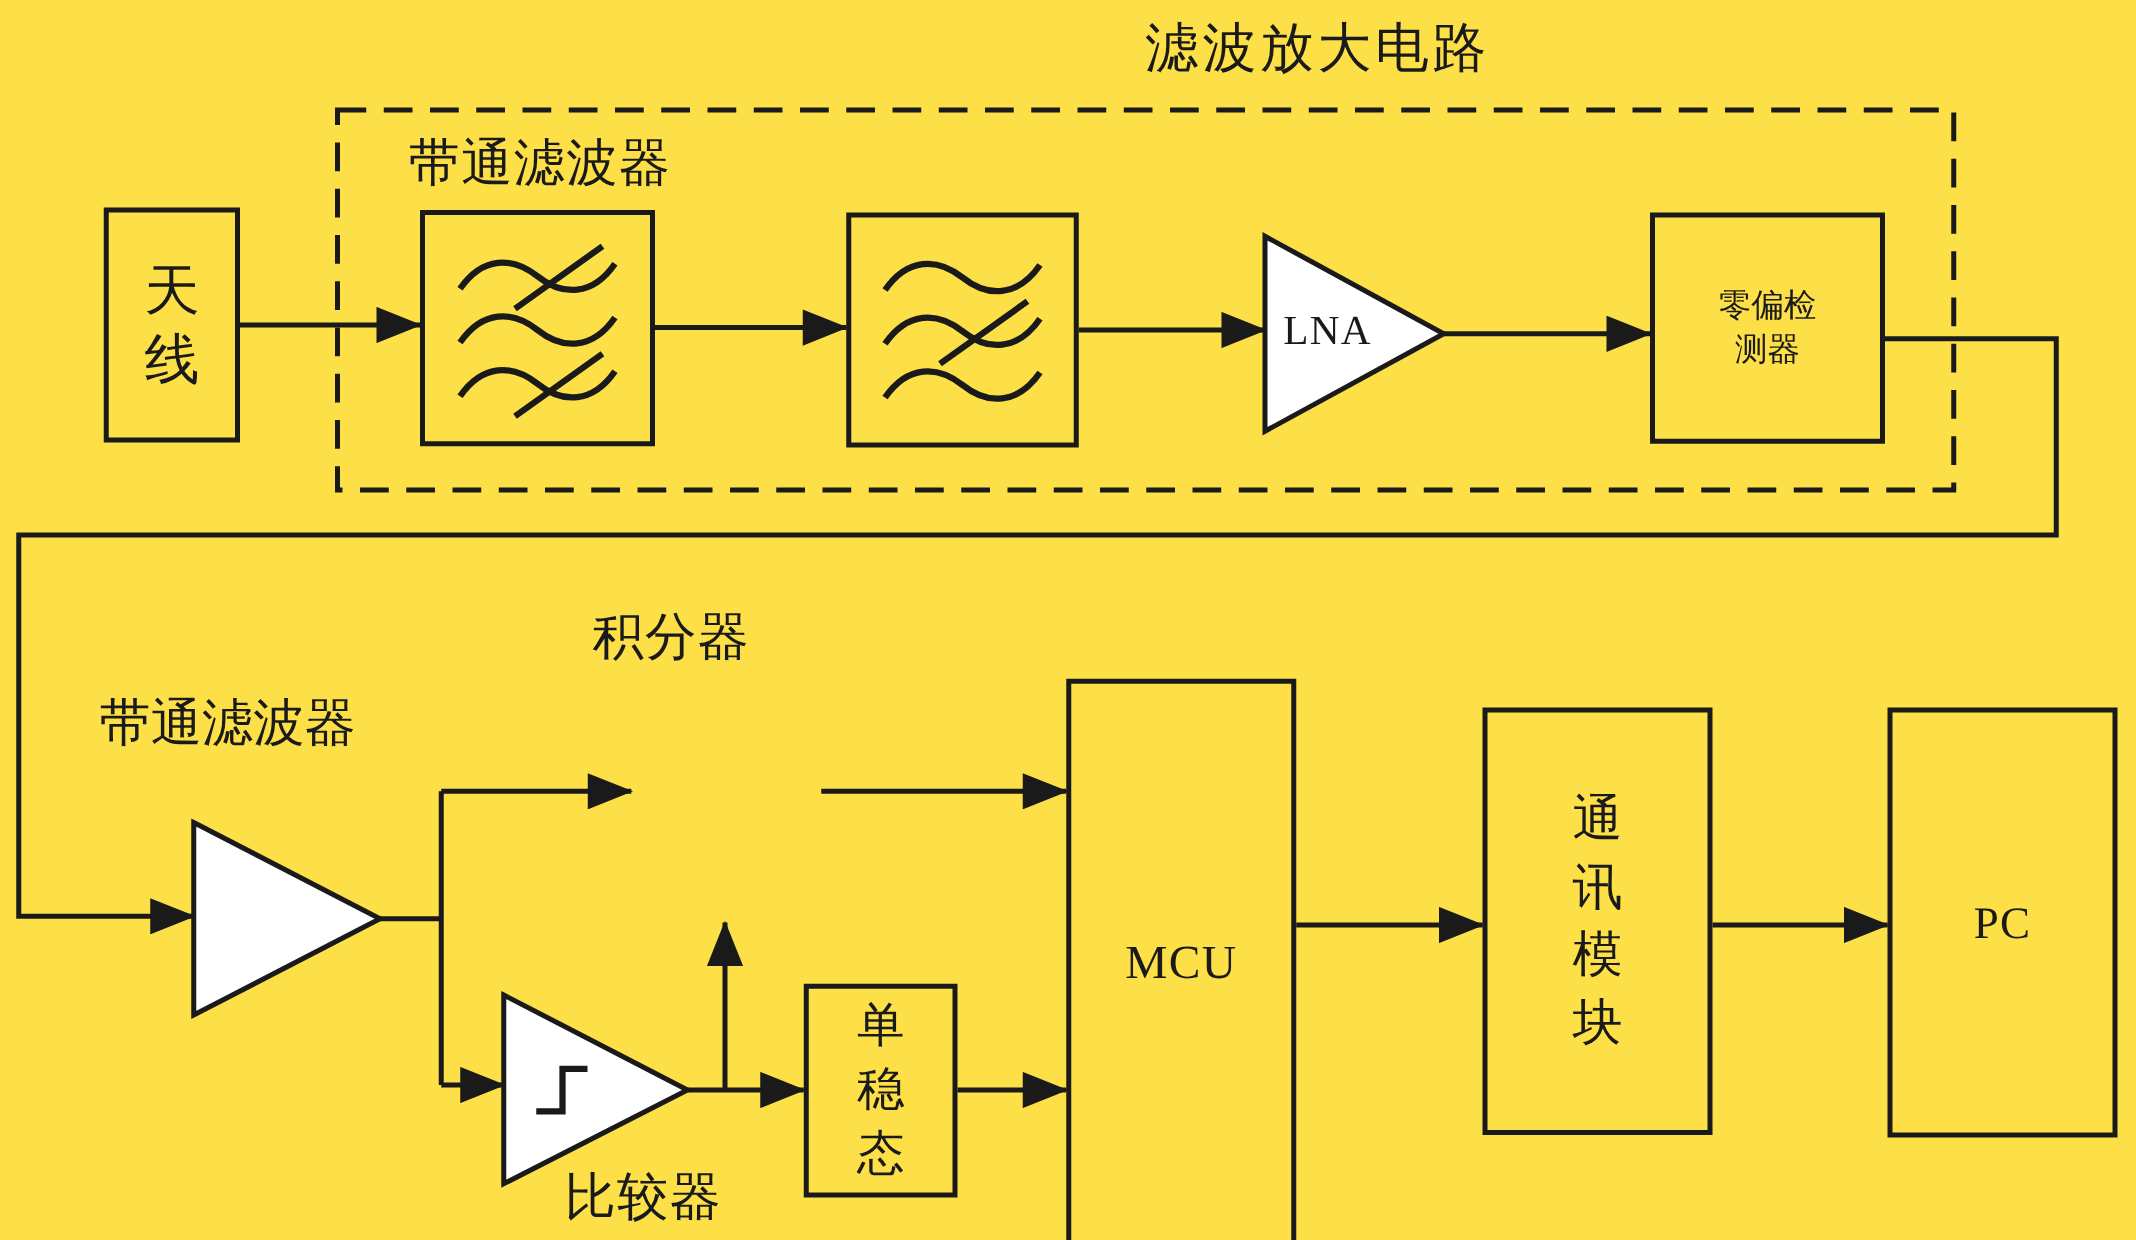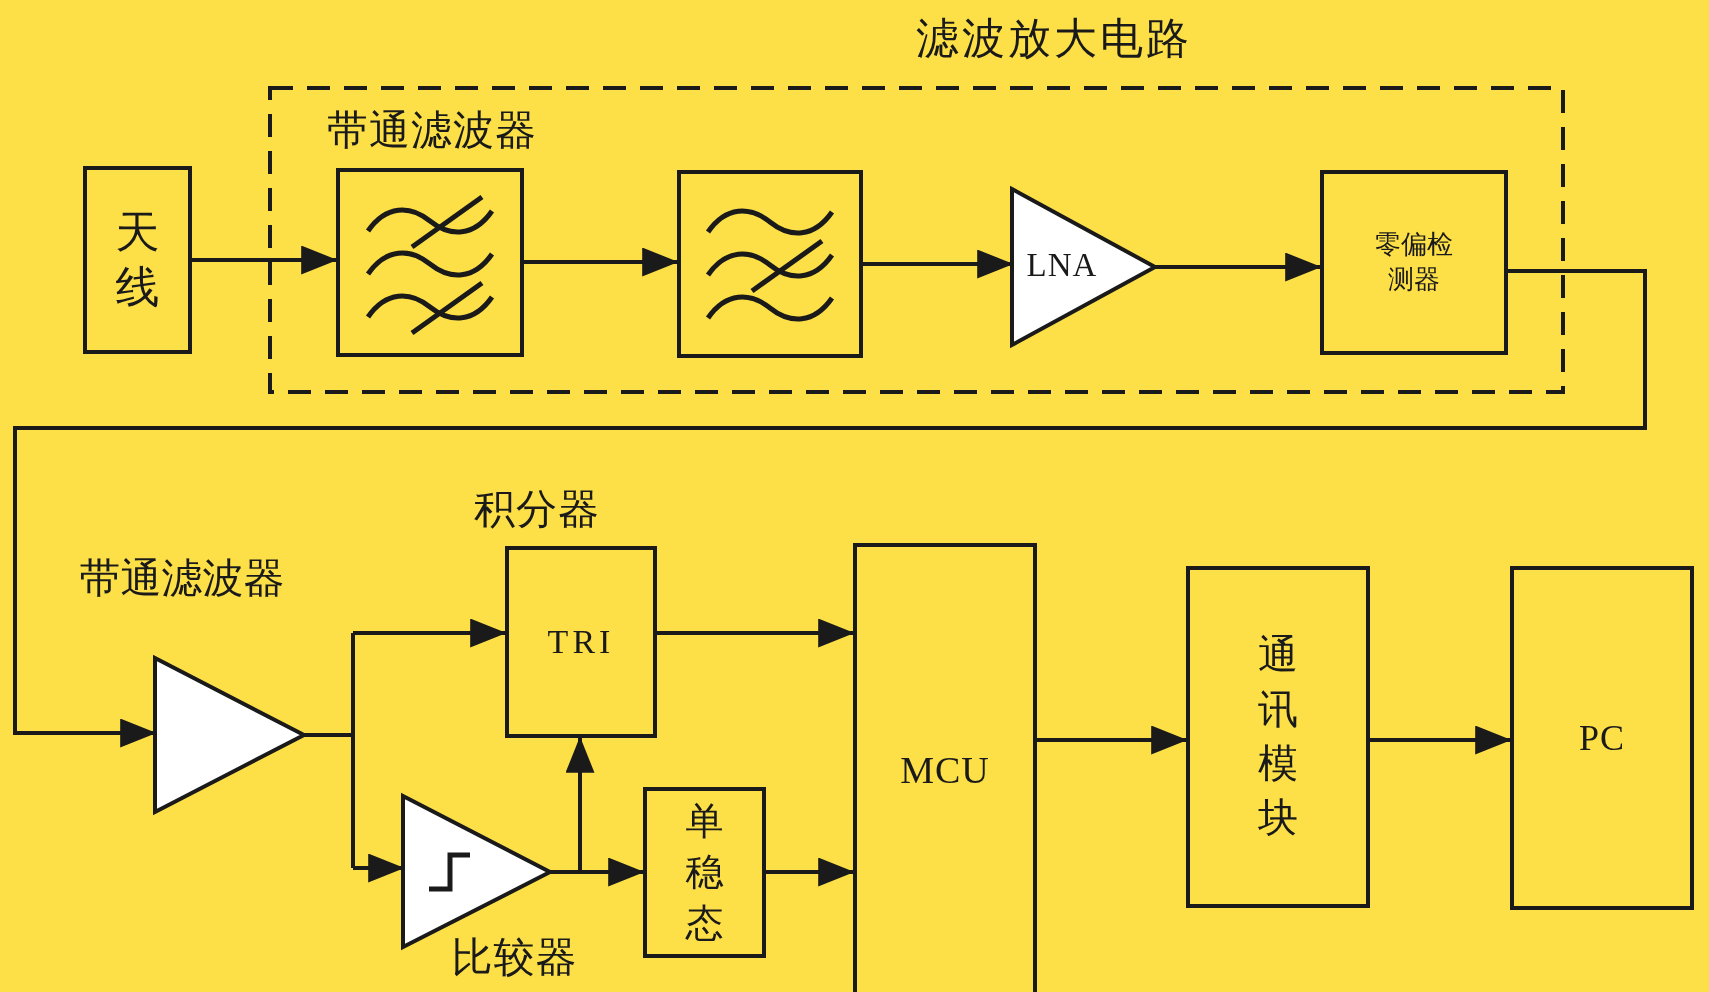--- a/index.html
+++ b/index.html
@@ -136,23 +136,20 @@
   <div class="box box-bp"></div>
   <div class="box box-bs"></div>
 
   <div class="lbl lbl-lna">LNA</div>
 
   <div class="box box-zb">
     <span class="vchar">零偏检</span>
     <span class="vchar">测器</span>
   </div>
 
-  <div class="box box-tri">
-    <span>TRI</span>
-  </div>
 
   <div class="box box-mono">
     <span class="vchar">单</span>
     <span class="vchar">稳</span>
     <span class="vchar">态</span>
   </div>
 
   <div class="box box-mcu">
     <span>MCU</span>
   </div>

